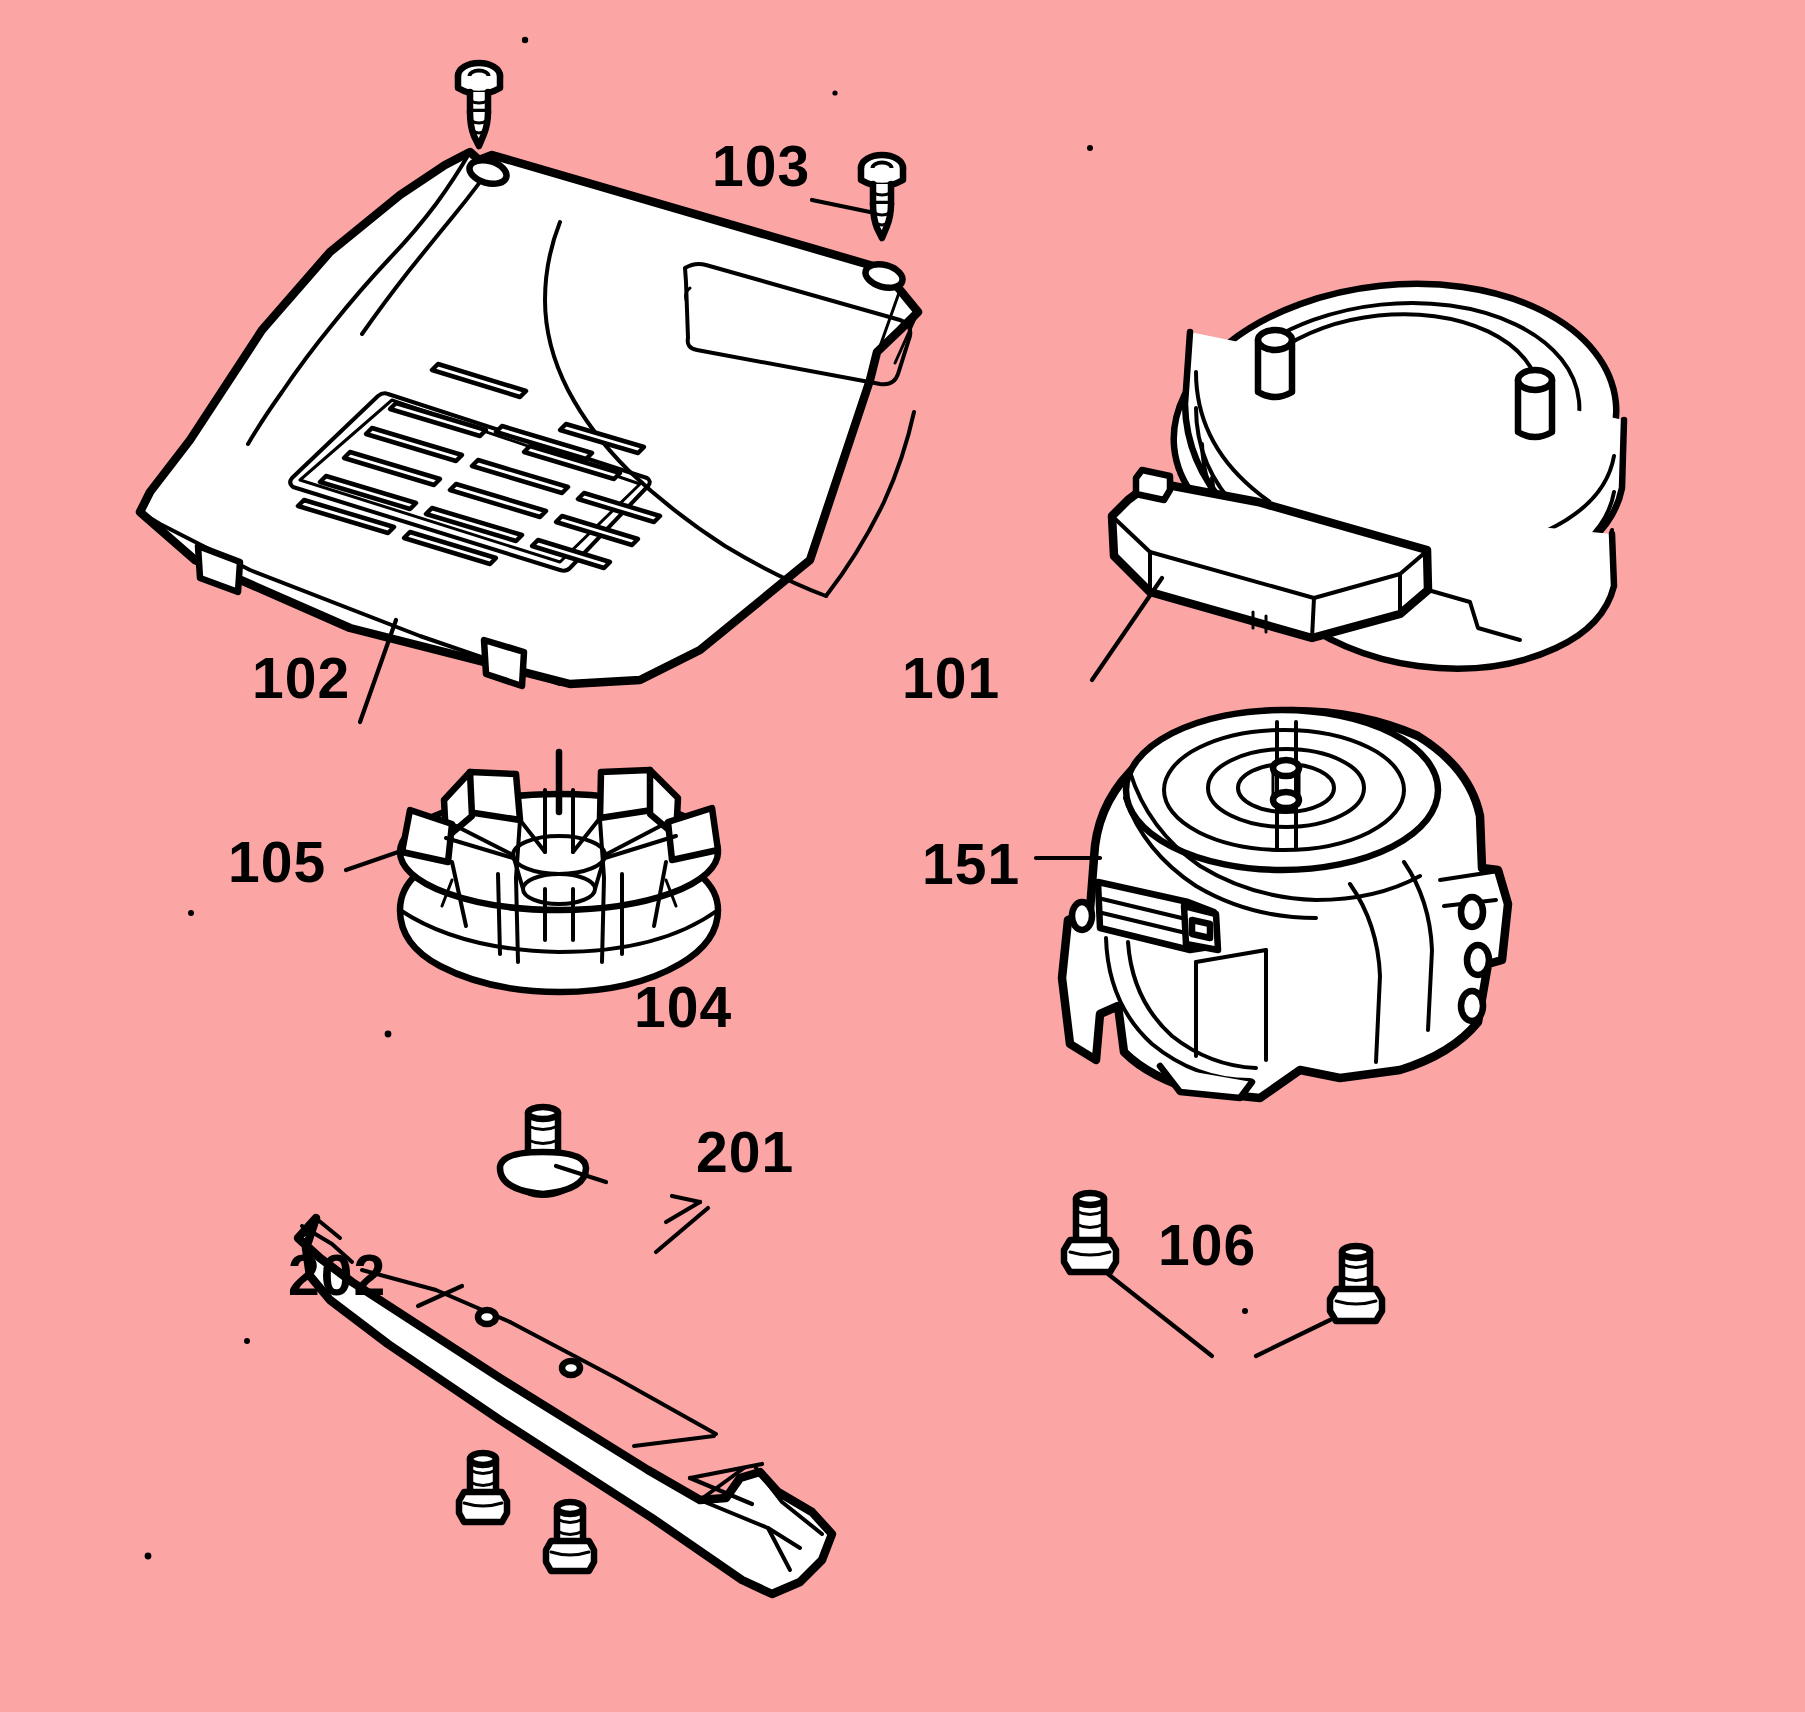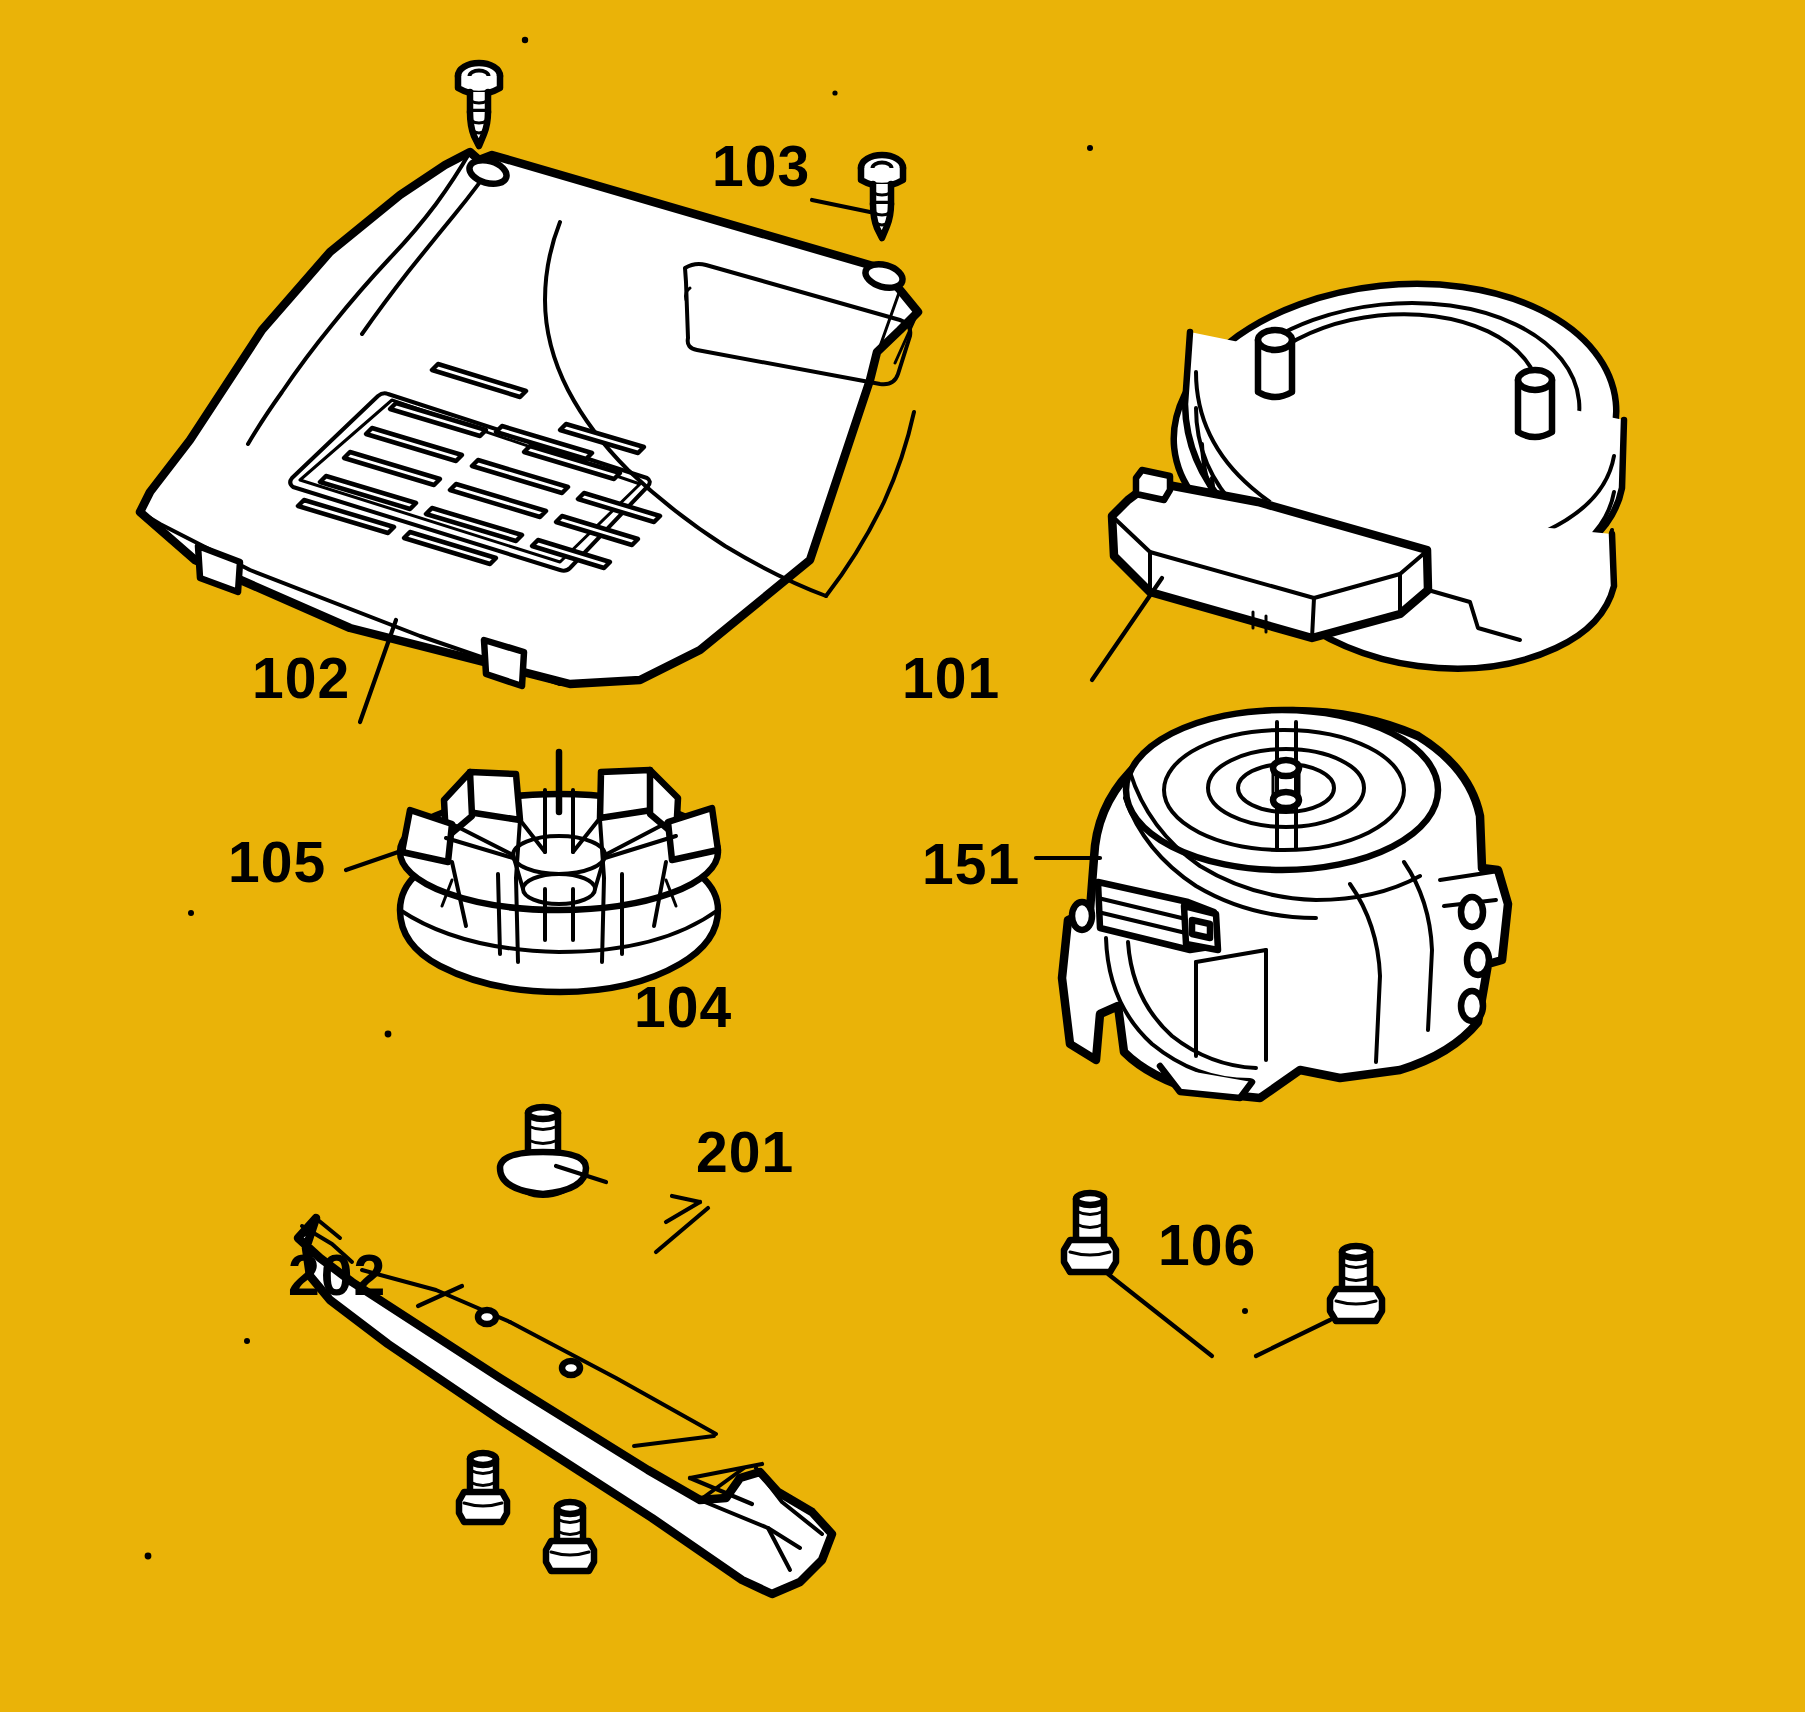--- a/index.html
+++ b/index.html
@@ -1,21 +1,21 @@
 <!DOCTYPE html>
 <html><head>
 <meta charset="utf-8">
 <style>
   html,body{margin:0;padding:0;background:#ffffff;}
   body{
     font-family:"Liberation Sans", sans-serif;
     width:1805px;height:1712px;
     position:relative;overflow:hidden;
   }
-  #stage{position:absolute;left:0;top:0;width:1805px;height:1712px;background:#eab308;}
+  #stage{position:absolute;left:0;top:0;width:1805px;height:1712px;background:#fca5a5;}
   svg#diagram{position:absolute;left:0;top:0;width:1805px;height:1712px;display:block;}
   .callout-label{
     font-family:"Liberation Sans", sans-serif;
     font-weight:700;
     font-size:57px;
     fill:#000;
     letter-spacing:1px;
   }
   .lead{fill:none;stroke:#000;stroke-width:4.2;stroke-linecap:round;}
   .outline{fill:#fff;stroke:#000;stroke-width:6.5;stroke-linejoin:round;stroke-linecap:round;}

